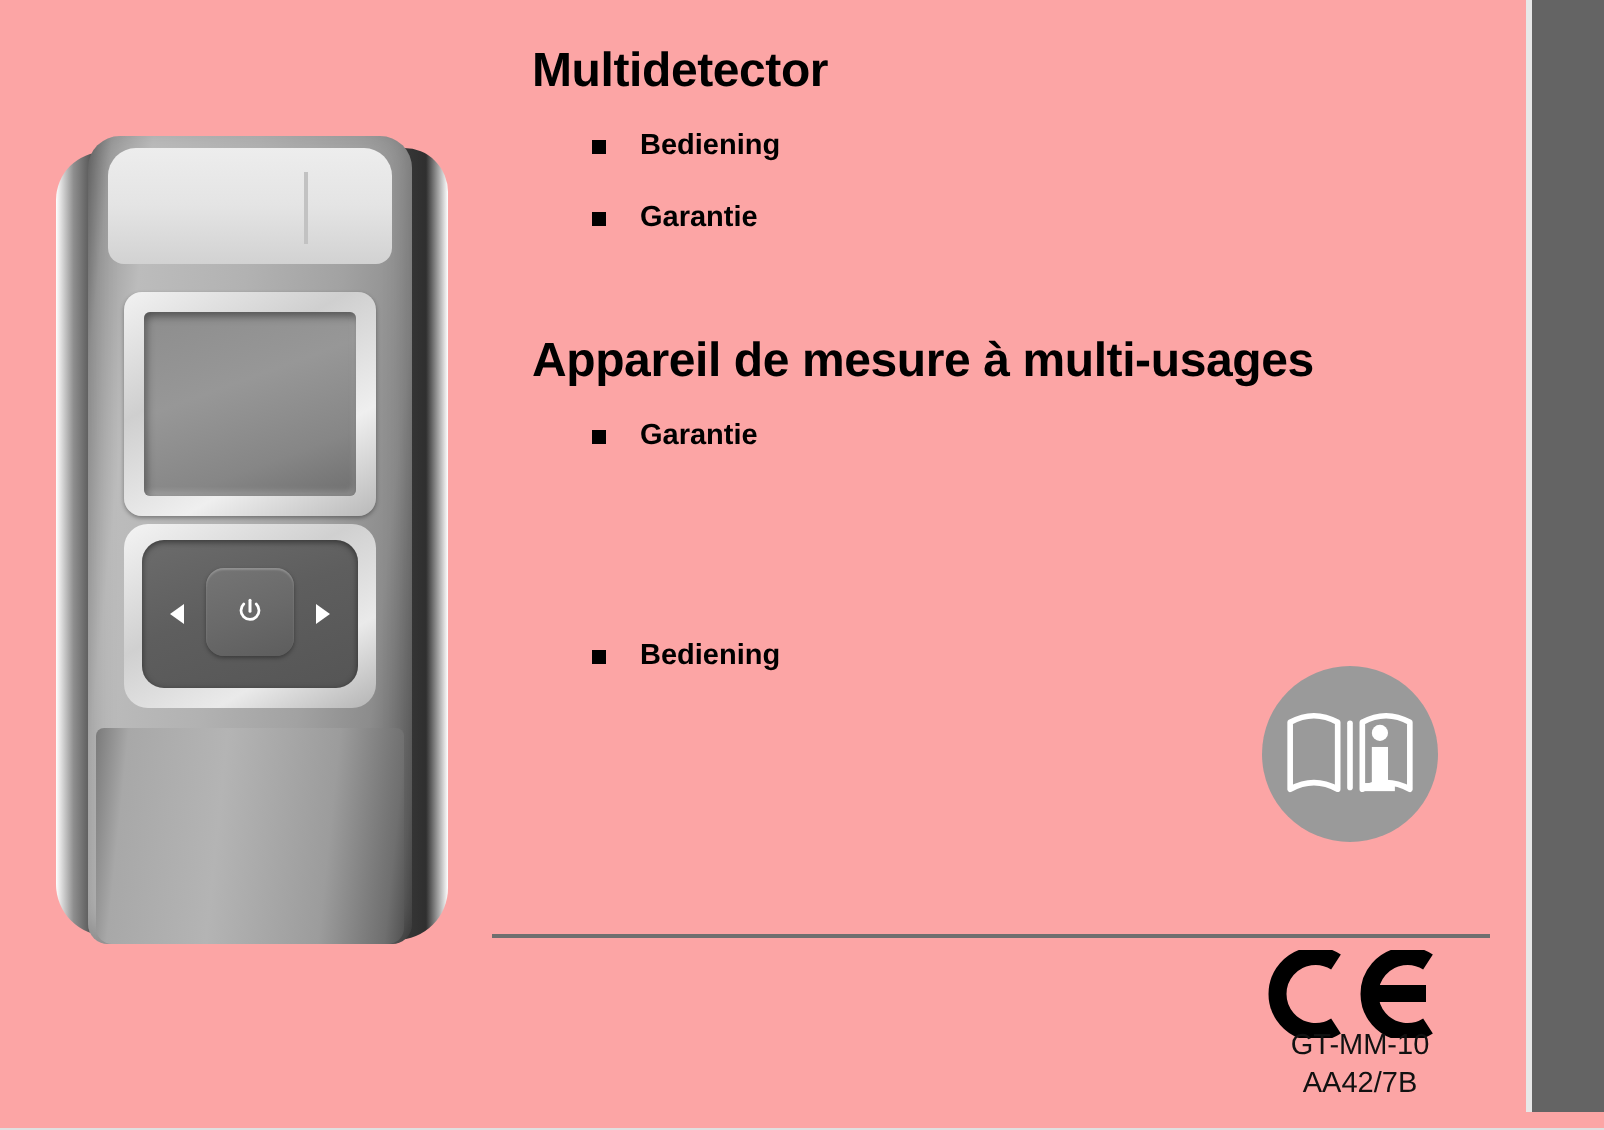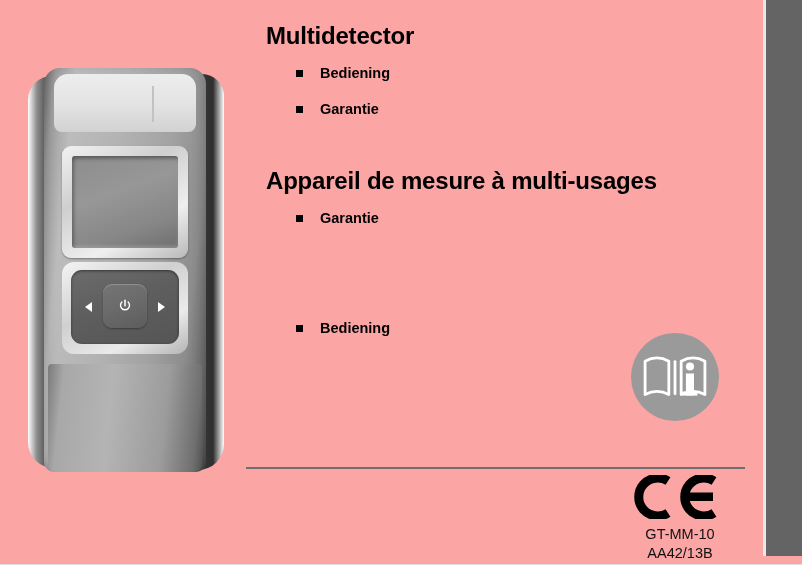--- a/index.html
+++ b/index.html
@@ -262,21 +262,21 @@
   .ce-wrap {
     position: absolute;
     left: 628px;
     top: 475px;
     width: 92px;
     height: 44px;
   }
   .model-block {
     position: absolute;
     left: 600px;
-    top: 525px;
+    top: 514px;
     width: 160px;
     text-align: center;
     font-size: 14.5px;
     line-height: 19px;
     color: #111111;
     white-space: nowrap;
   }
 </style>
 </head>
 <body>
@@ -367,20 +367,20 @@
   <svg class="ce-wrap" viewBox="0 0 92 44">
 
     <path d="M40 6 A19 19 0 1 0 40 38" fill="none" stroke="#000000" stroke-width="9" stroke-linecap="butt"></path>
 
     <path d="M86 6 A19 19 0 1 0 86 38" fill="none" stroke="#000000" stroke-width="9" stroke-linecap="butt"></path>
     <rect x="60" y="17.5" width="25" height="8.5" fill="#000000"></rect>
   </svg>
 
   <div class="model-block">
     <div>GT-MM-10</div>
-    <div>AA42/13B</div>
+    <div>AA42/7B</div>
   </div>
 
   <div class="right-band-edge"></div>
   <div class="right-band"></div>
   <div class="page-bottom-rule"></div>
 
 </div>
 
 </body></html>

